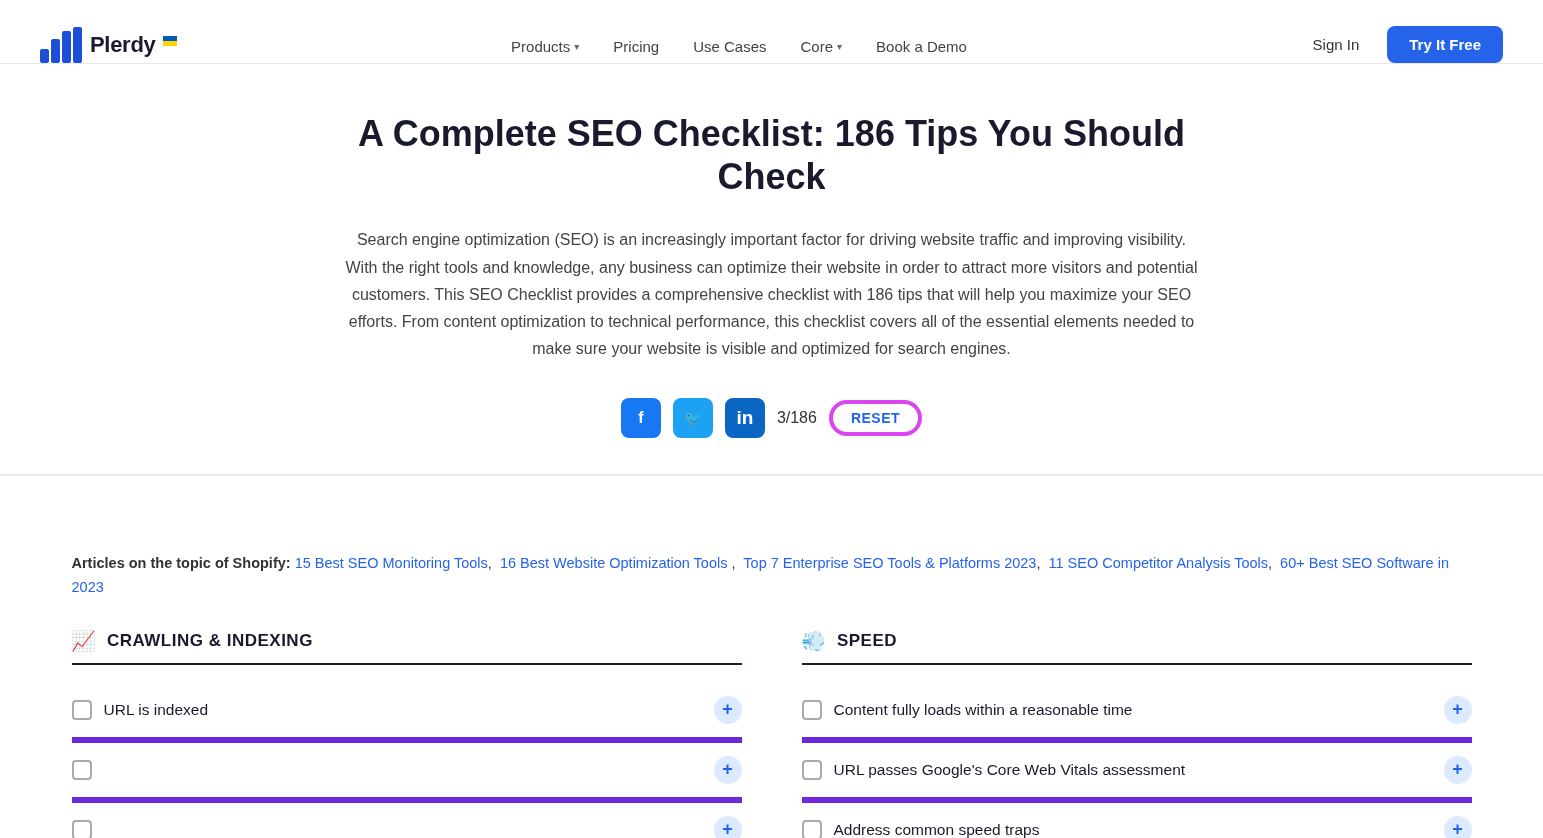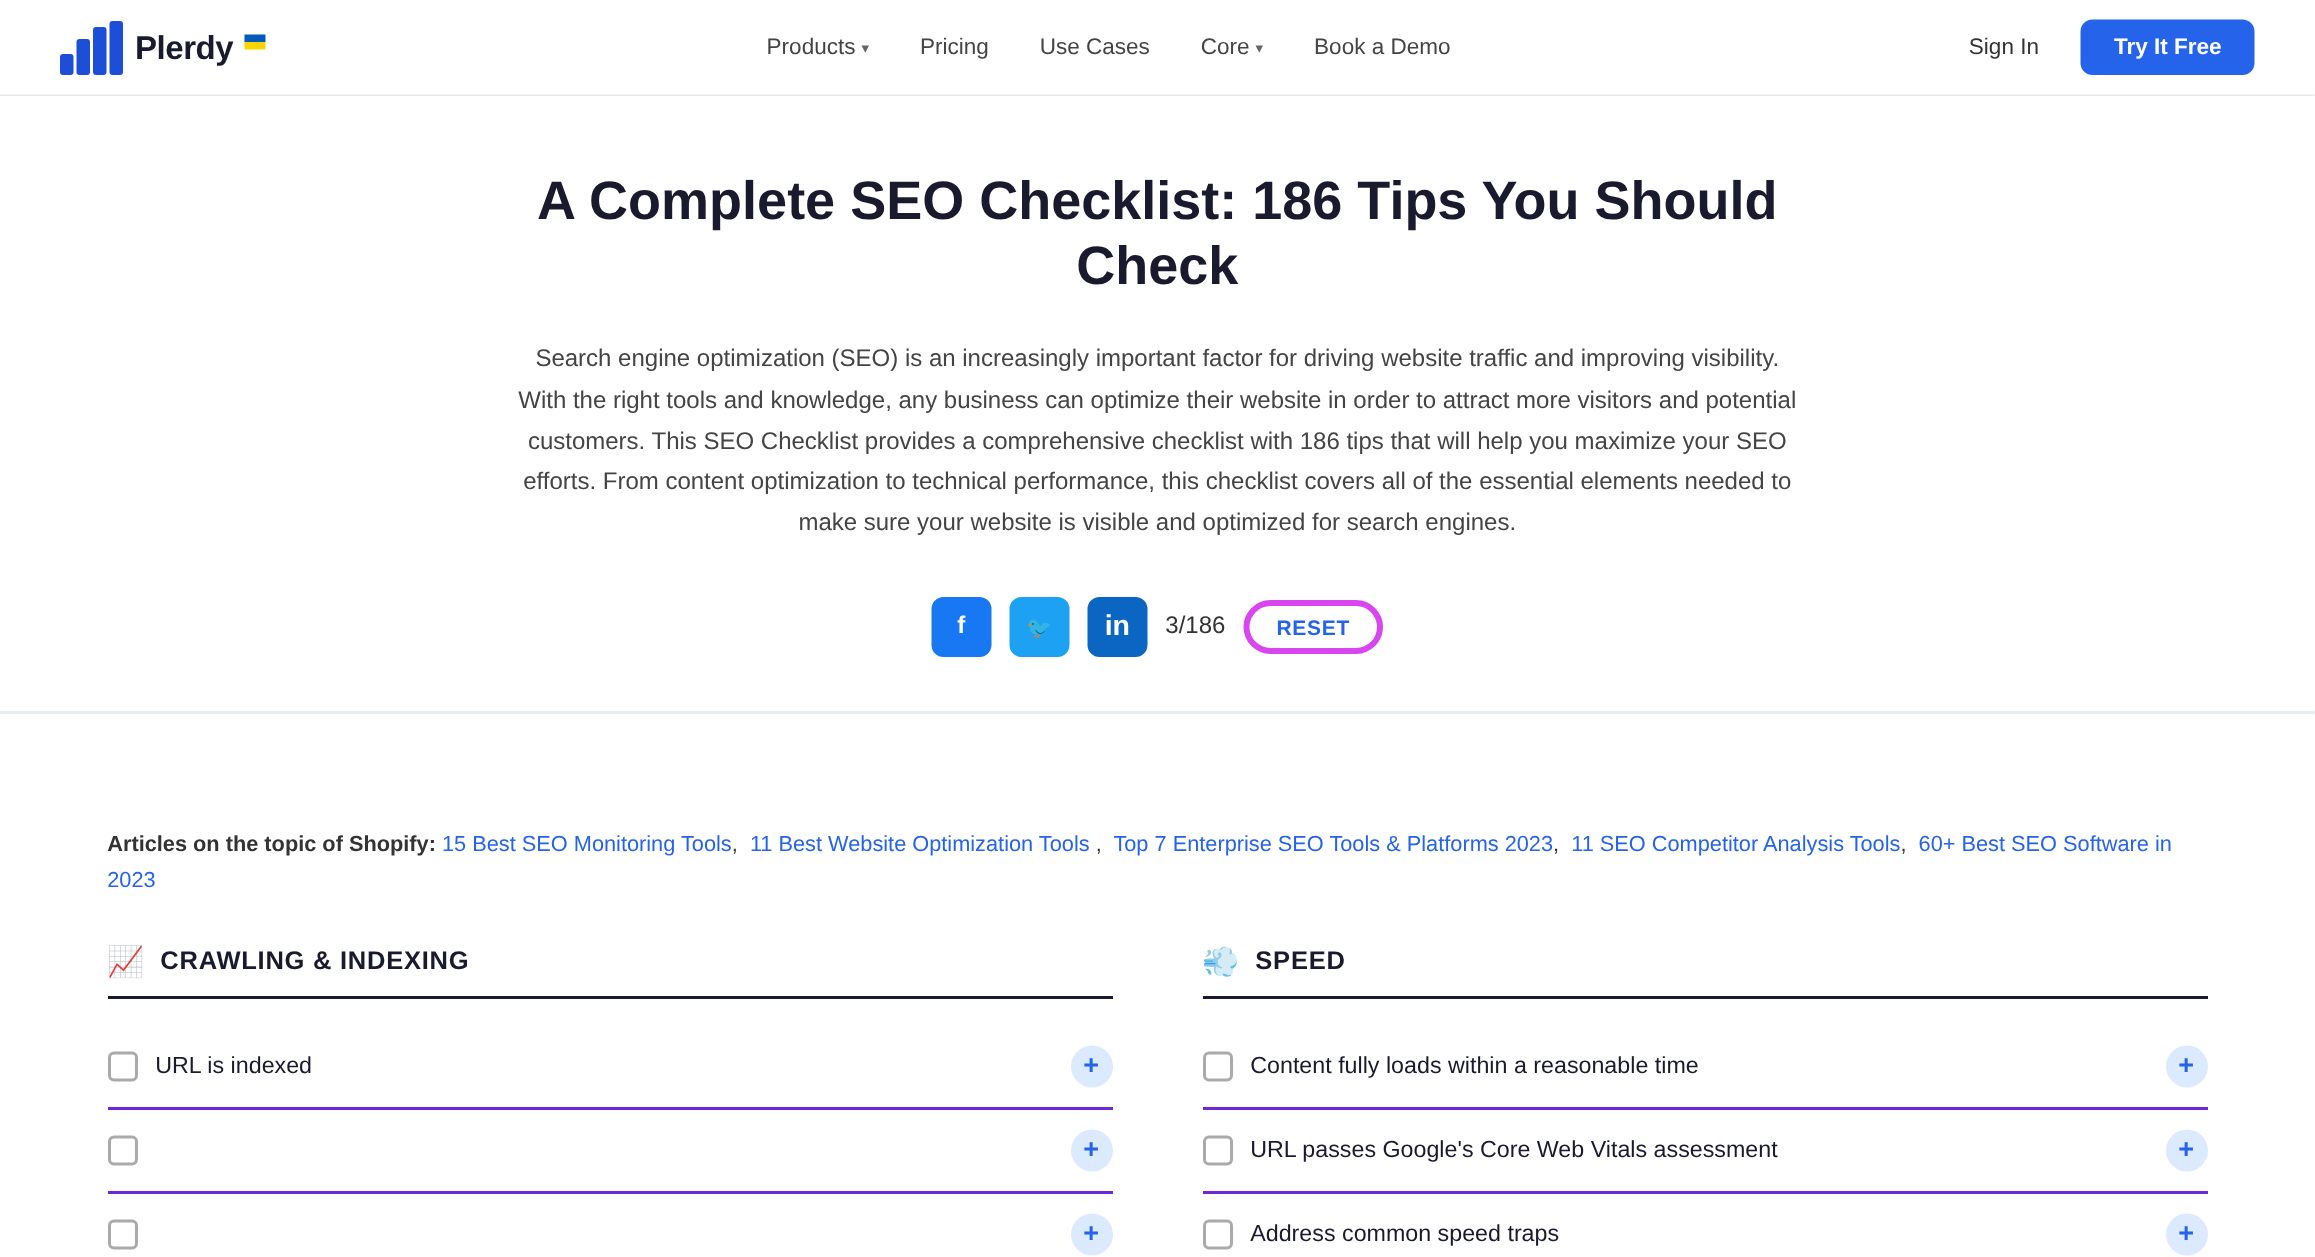--- a/index.html
+++ b/index.html
@@ -1,21 +1,21 @@
 <!DOCTYPE html>
 <html><head>
   <meta charset="utf-8">
   <style>
     * { box-sizing: border-box; margin: 0; padding: 0; }
     body { font-family: -apple-system, BlinkMacSystemFont, 'Segoe UI', Arial, sans-serif; background: #fff; color: #1a1a2e; }
 
     
     .header {
       display: flex;
-      align-items: center;
+      align-items: flex-end;
       justify-content: space-between;
       padding: 0 40px;
       height: 64px;
       border-bottom: 1px solid #e8e8e8;
       background: #fff;
       position: sticky;
       top: 0;
       z-index: 100;
     }
     .logo-area {
@@ -198,21 +198,21 @@
       margin-bottom: 18px;
     }
     .section-emoji {
       font-size: 20px;
     }
 
     .checklist-item {
       display: flex;
       align-items: center;
       padding: 13px 0;
-      border-bottom: 2px solid #6d28d9;
+      border-bottom: 6px solid #6d28d9;
       gap: 12px;
     }
     .checklist-item:last-child { border-bottom: none; }
 
     .item-checkbox {
       width: 20px;
       height: 20px;
       border: 2px solid #aaa;
       border-radius: 4px;
       flex-shrink: 0;
@@ -312,21 +312,21 @@
     <button class="reset-btn">RESET</button>
   </div>
 </div>
 
 <hr class="divider">
 
 <div class="main-content" style="max-width:1480px;padding-left:40px;padding-right:40px;">
   <div class="articles-row">
     <strong>Articles on the topic of Shopify: </strong>
     <a href="#">15 Best SEO Monitoring Tools</a>,&nbsp;
-    <a href="#">11 Best Website Optimization Tools</a> ,&nbsp;
+    <a href="#">16 Best Website Optimization Tools</a> ,&nbsp;
     <a href="#">Top 7 Enterprise SEO Tools &amp; Platforms 2023</a>,&nbsp;
     <a href="#">11 SEO Competitor Analysis Tools</a>,&nbsp;
     <a href="#">60+ Best SEO Software in 2023</a>
   </div>
 </div>
 
 <div class="checklist-wrapper">
 
   <div class="checklist-section">
     <div class="section-header">

